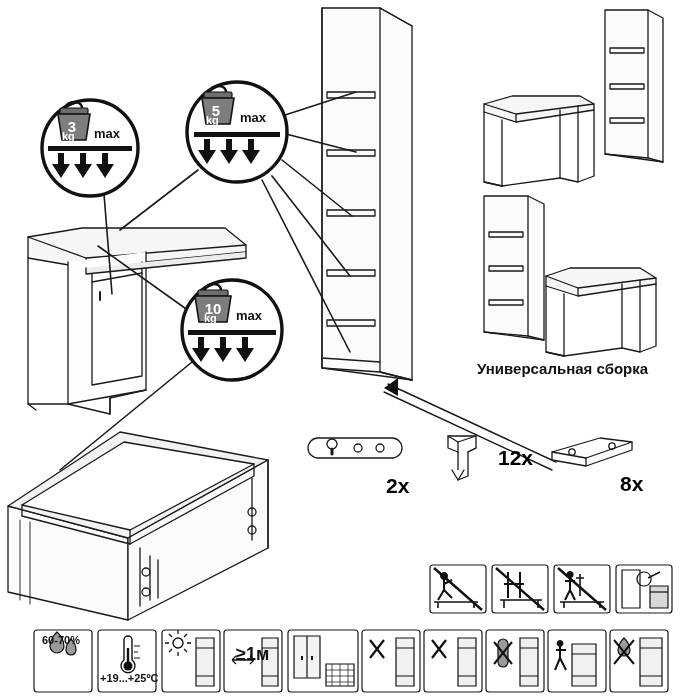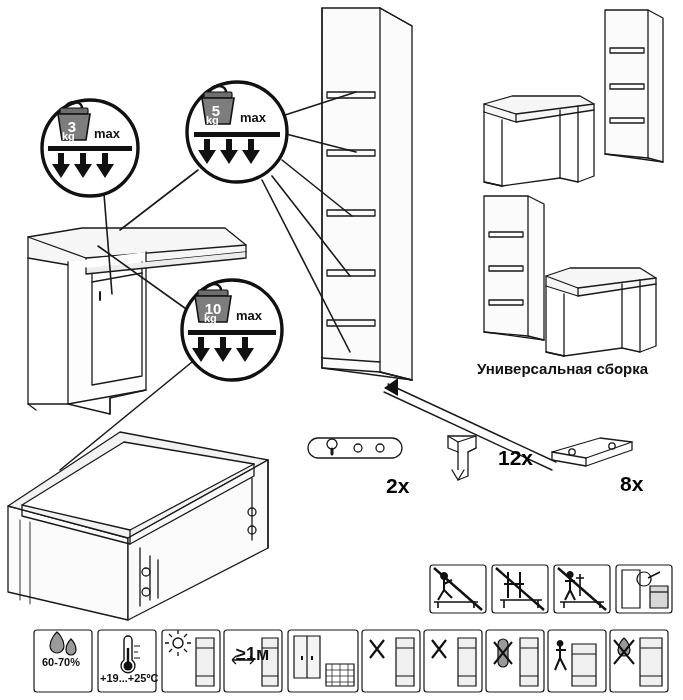--- a/index.html
+++ b/index.html
@@ -392,21 +392,21 @@
   </svg>
 
   <div class="txt caption" style="left:477px; top:360px;">Универсальная сборка</div>
 
   <div class="txt qty" style="left:386px; top:474px;">2x</div>
 
   <div class="txt qty" style="left:498px; top:446px;">12x</div>
 
   <div class="txt qty" style="left:620px; top:472px;">8x</div>
 
-  <div class="txt env-label" style="left:42px; top:656px;">60-70%</div>
+  <div class="txt env-label" style="left:42px; top:634px;">60-70%</div>
 
   <div class="txt env-label" style="left:100px; top:672px;">+19...+25ºC</div>
 
   <div class="txt env-label" style="left:236px; top:644px; font-size:18px;">≥1м</div>
 
   <div class="txt" style="left:62px; top:130px; font-size:11px; font-weight:bold; color:#ffffff;">kg</div>
   <div class="txt" style="left:206px; top:114px; font-size:11px; font-weight:bold; color:#ffffff;">kg</div>
   <div class="txt" style="left:204px; top:312px; font-size:11px; font-weight:bold; color:#ffffff;">kg</div>
 
 </div>

